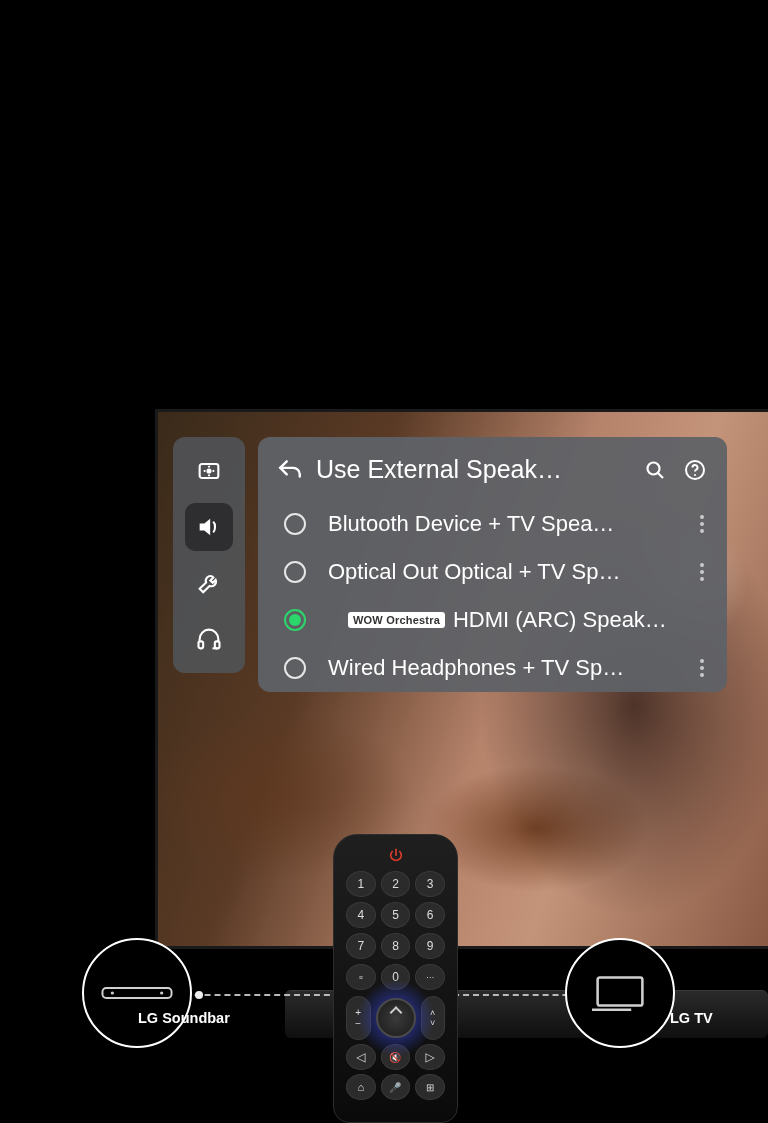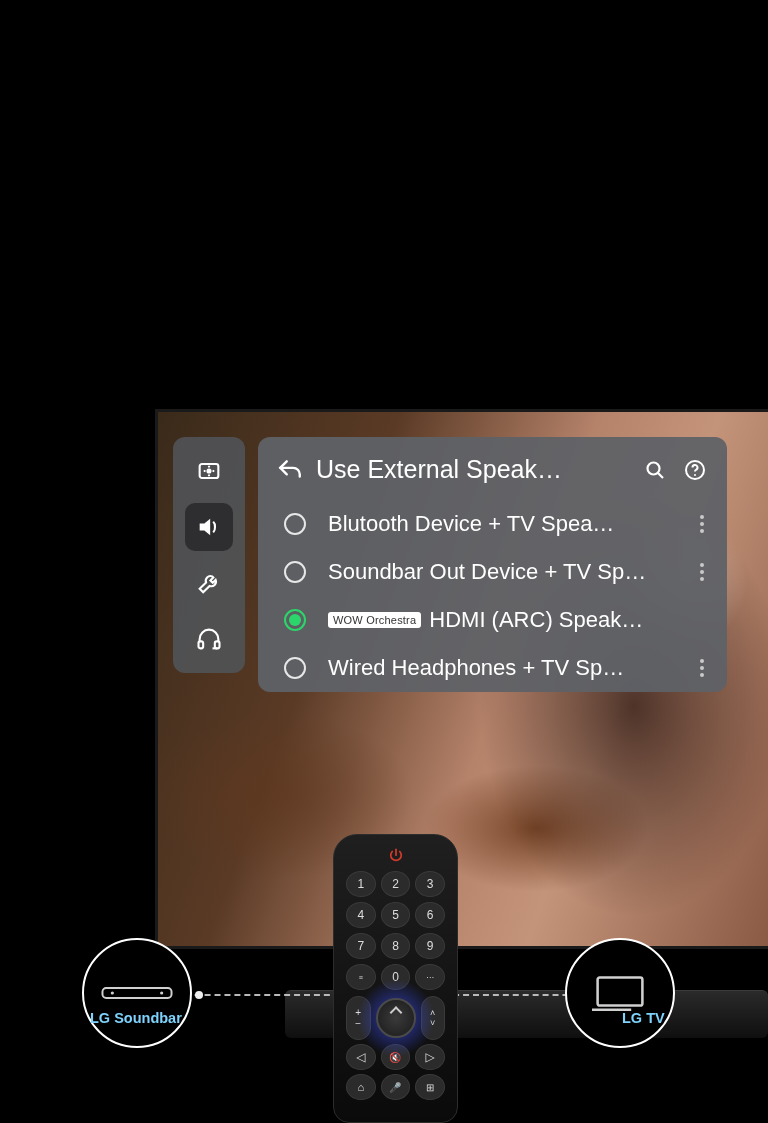--- a/index.html
+++ b/index.html
@@ -131,25 +131,26 @@
     text-overflow: ellipsis;
     flex: 1;
     display:flex;
     align-items:center;
     gap:8px;
   }
   .wow-badge {
     background:#fff;
     color:#333;
     font-size:11px;
-    font-weight:400;
+    font-weight:700;
     padding:2px 5px;
     border-radius:3px;
     letter-spacing:0.2px;
     flex-shrink:0;
+    margin-left:20px;
   }
   .more-dots {
     width: 18px;
     display: flex;
     flex-direction: column;
     align-items: center;
     gap: 3px;
     flex-shrink:0;
     margin-right:6px;
   }
@@ -255,25 +256,26 @@
     background:#000;
     display:flex;
     align-items:center;
     justify-content:center;
     z-index:3;
   }
   .badge-left  { left: 82px;  top: 938px; }
   .badge-right { left: 565px; top: 938px; }
   .badge-label {
     position:absolute;
-    color:#7dd3fc;
+    color:#ffffff;
     font-size:14.5px;
     font-weight:600;
     z-index:4;
     text-align:center;
+    margin-left:48px;
   }
   .badge-label.left  { left: 90px;  top: 1010px; }
   .badge-label.right { left: 622px; top: 1010px; }
 
   
   .soundbar {
     position:absolute;
     left: 285px;
     top: 990px;
     width: 483px;
@@ -355,21 +357,21 @@
             </div>
           <div class="more-dots">
               <span></span>
               <span></span>
               <span></span>
             </div>
         </div>
         <div class="opt">
           <div class="radio"></div>
           <div class="opt-label">
-              <span>Soundbar Out Device + TV Sp…</span>
+              <span>Optical Out Optical + TV Sp…</span>
             </div>
           <div class="more-dots">
               <span></span>
               <span></span>
               <span></span>
             </div>
         </div>
         <div class="opt">
           <div class="radio selected"></div>
           <div class="opt-label">

